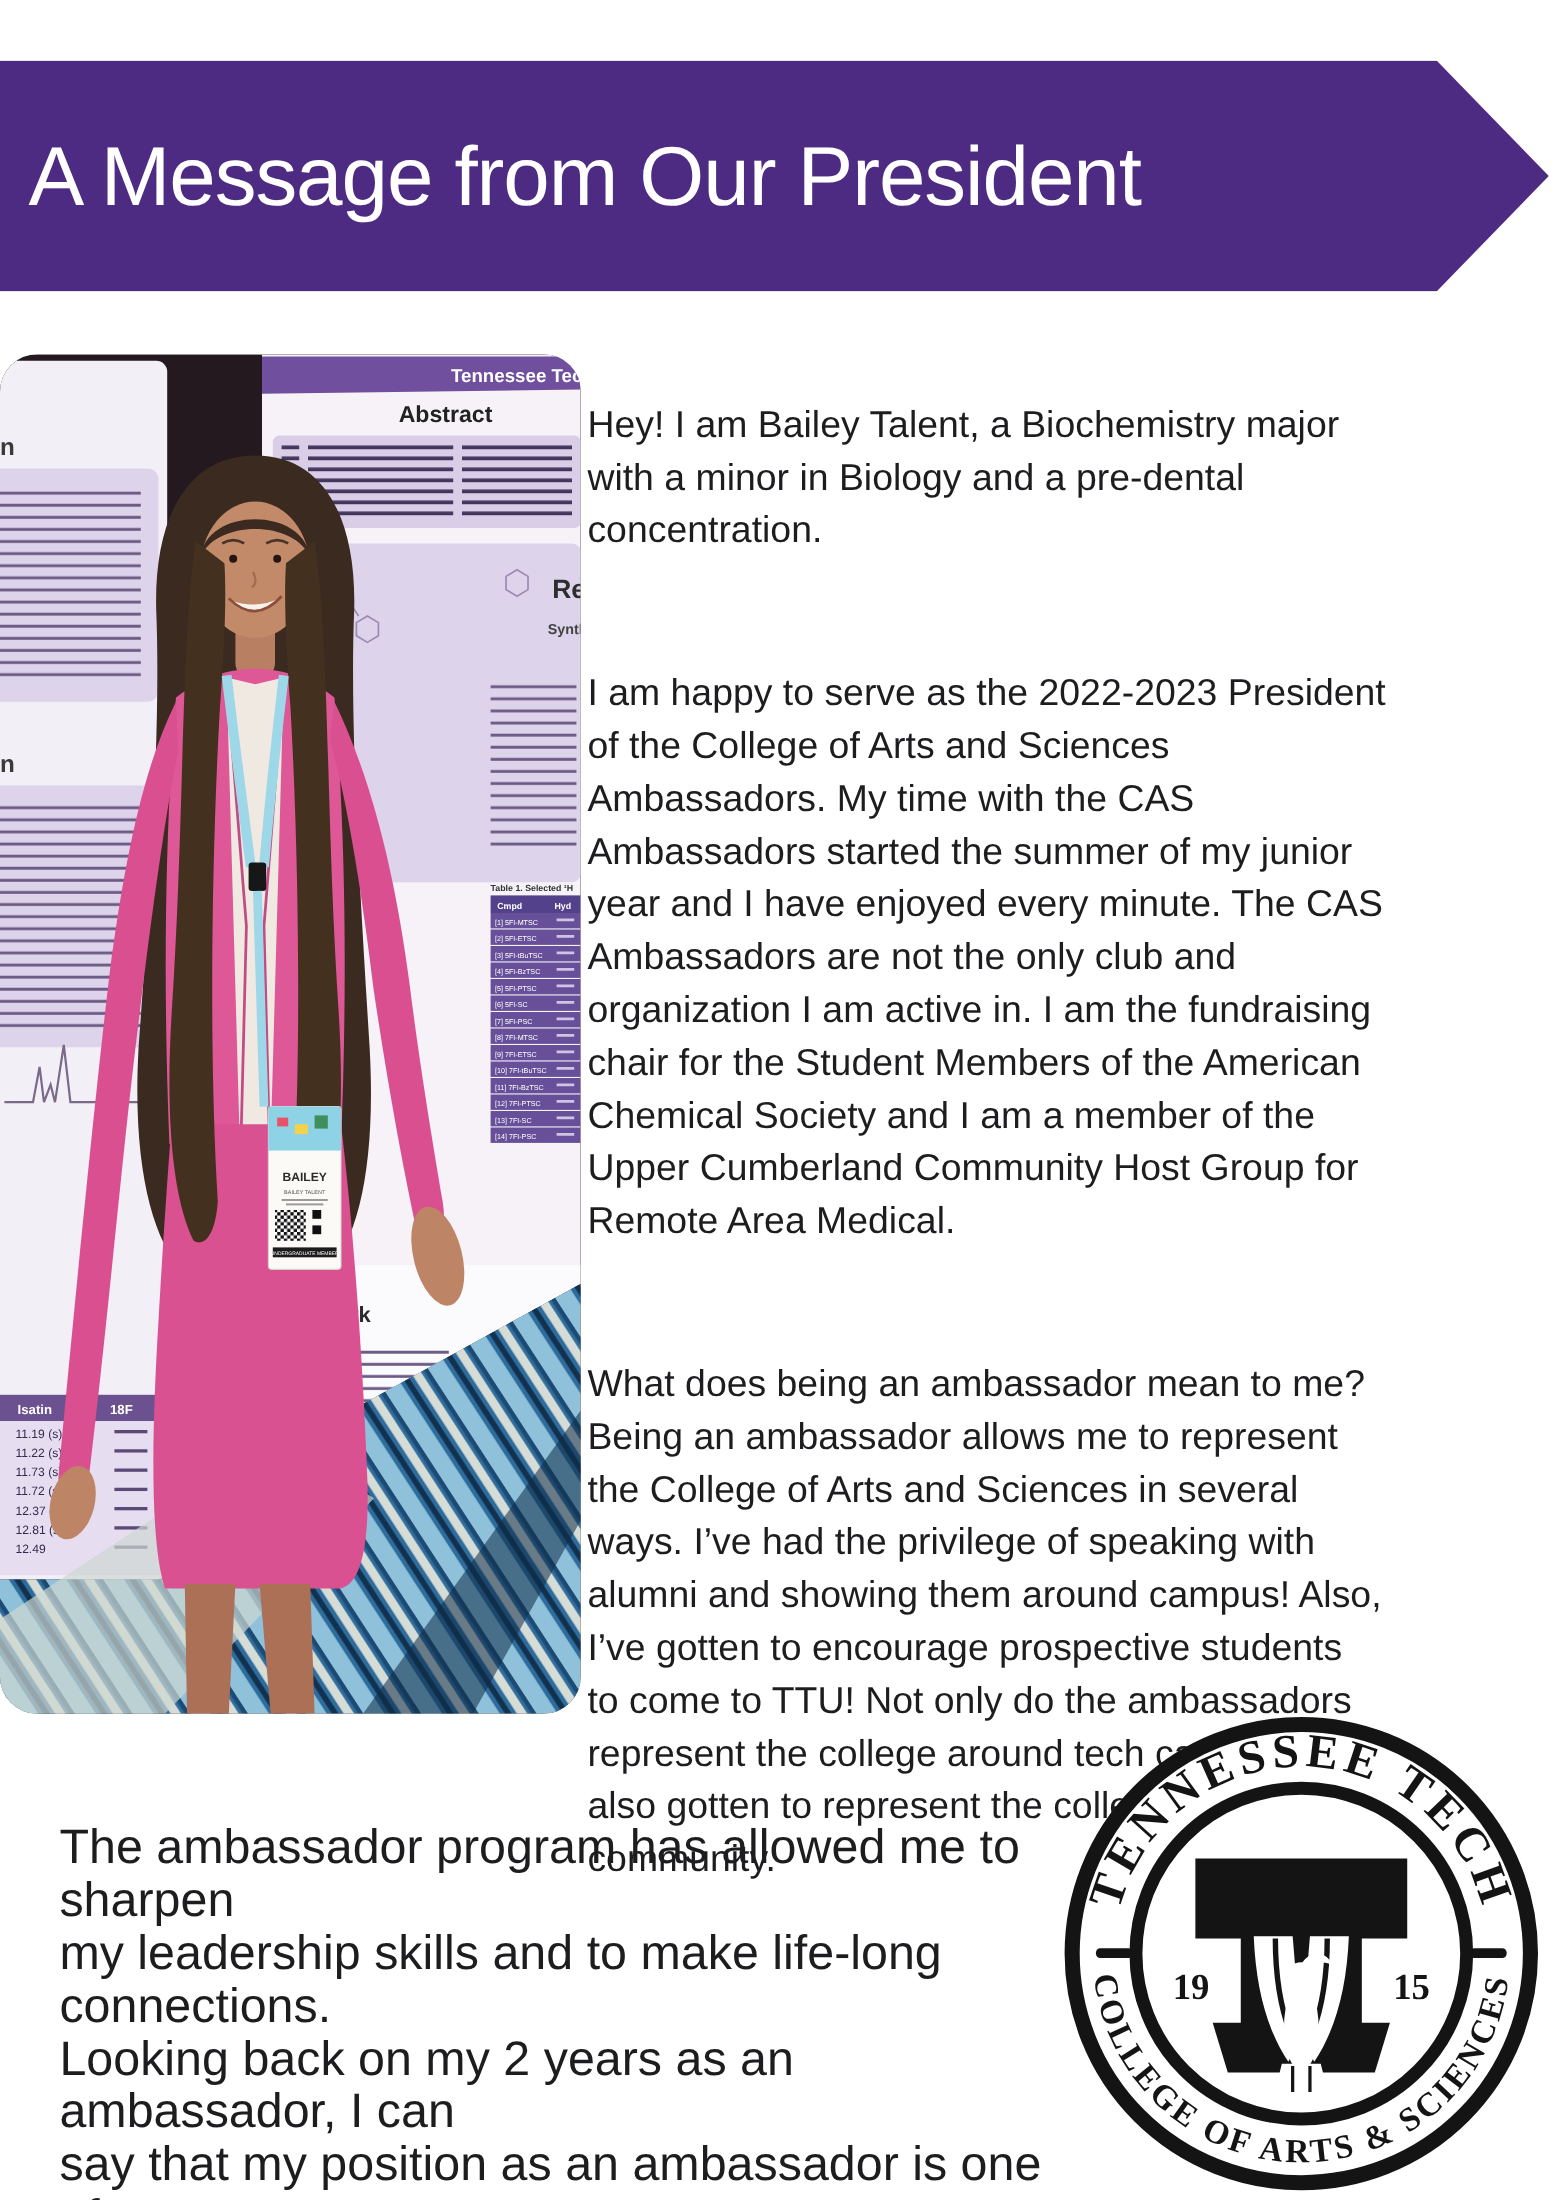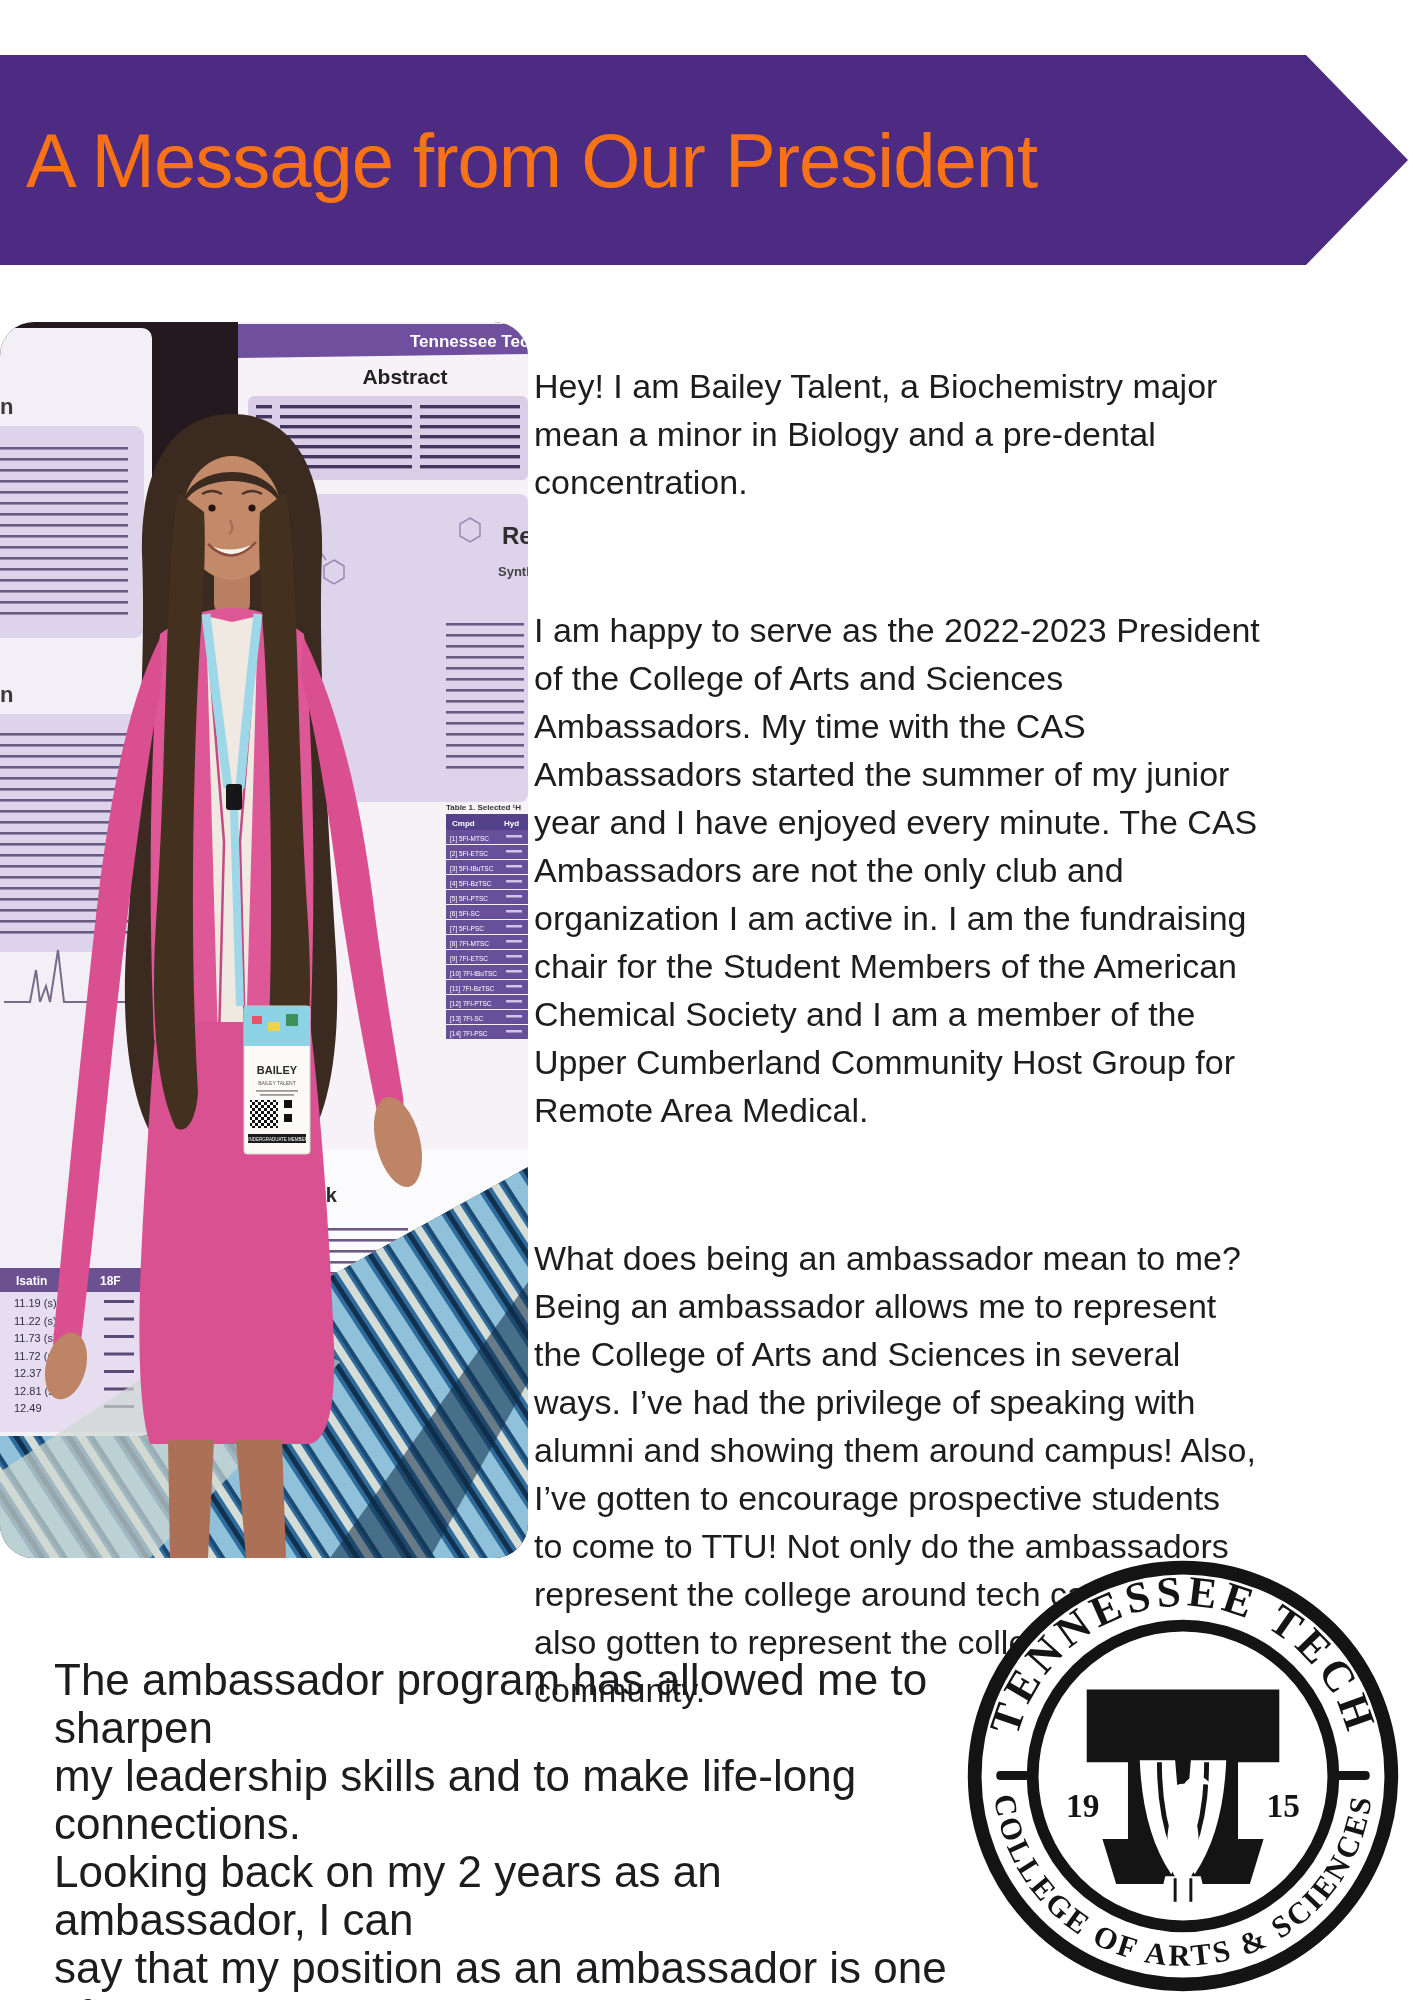--- a/index.html
+++ b/index.html
@@ -4,21 +4,21 @@
 <style>
   html,body{margin:0;padding:0;background:#ffffff;}
   .page{position:relative;width:1414px;height:2000px;background:#ffffff;overflow:hidden;
         font-family:"Liberation Sans",sans-serif;color:#1d1d1f;}
 
   
   .banner{position:absolute;left:0;top:55px;width:1410px;height:210px;background:#4d2b82;
           clip-path:polygon(0 0,1306px 0,1408px 105px,1306px 210px,0 210px);
           display:flex;align-items:center;}
   .banner h1{margin:0;padding-left:26px;font-size:76px;font-weight:500;letter-spacing:-1px;
-             color:#f97316;white-space:nowrap;font-family:"Liberation Sans",sans-serif;}
+             color:#ffffff;white-space:nowrap;font-family:"Liberation Sans",sans-serif;}
 
   
   .photo{position:absolute;left:0;top:322px;width:528px;height:1236px;border-radius:34px;
          overflow:hidden;}
   .photo svg{display:block;}
 
   
   .col-right{position:absolute;left:534px;top:314px;width:840px;font-size:34px;line-height:48px;
              white-space:pre-line;}
   .col-right p{margin:0 0 52px 0;}
@@ -268,21 +268,21 @@
           <rect x="284" y="792" width="8" height="8" fill="#111111"></rect>
           <rect x="248" y="812" width="58" height="9" fill="#1b1b1b"></rect>
           <text x="277" y="818.5" text-anchor="middle" font-size="4.5" fill="#ffffff">UNDERGRADUATE MEMBER</text>
         </g>
       </g>
     </svg>
   </figure>
 
   <div class="col-right">
     <p>Hey! I am Bailey Talent, a Biochemistry major
-mean a minor in Biology and a pre-dental
+with a minor in Biology and a pre-dental
 concentration.</p>
     <p>I am happy to serve as the 2022-2023 President
 of the College of Arts and Sciences
 Ambassadors. My time with the CAS
 Ambassadors started the summer of my junior
 year and I have enjoyed every minute. The CAS
 Ambassadors are not the only club and
 organization I am active in. I am the fundraising
 chair for the Student Members of the American
 Chemical Society and I am a member of the

